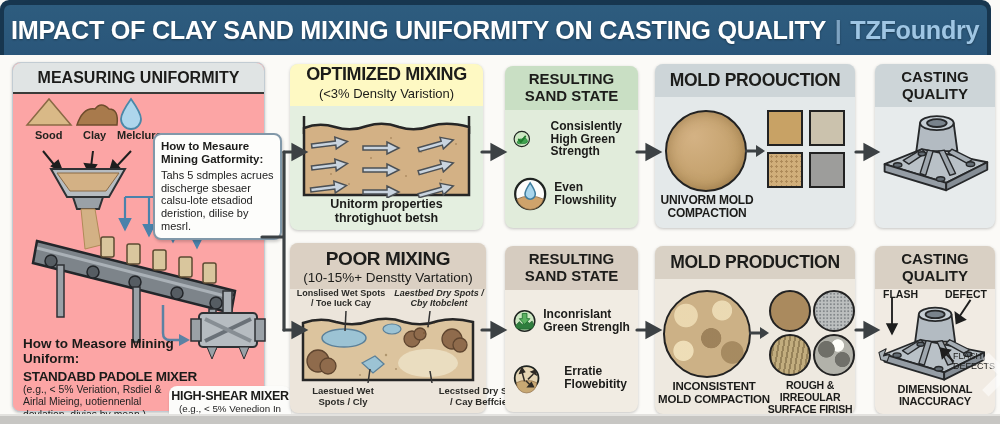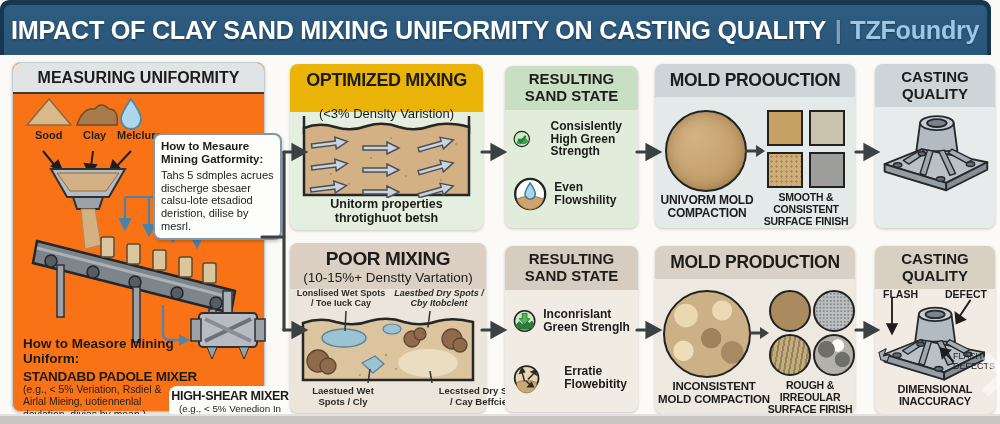--- a/index.html
+++ b/index.html
@@ -14,40 +14,40 @@
        text-shadow:0 1px 2px rgba(0,0,0,.35);transform:scaleX(.97);}
   .header .sep{color:#7ea3c2;font-weight:bold;padding:0 9px;}
   .header .brand{color:#9fc6e4;}
   .footer-strip{position:absolute;left:0;bottom:0;width:1000px;height:8px;background:#c7c6c3;border-top:2px solid #e3e2df;}
   
   .p{position:absolute;border-radius:8px;box-shadow:0 1px 3px rgba(40,40,40,.25);box-sizing:border-box;}
   .phead{border-radius:8px 8px 0 0;text-align:center;font-weight:bold;color:#1c1c1a;}
   .abs{position:absolute;box-sizing:border-box;}
   svg{display:block;}
   
-  .mu{left:12px;top:62px;width:253px;height:350px;background:#f97316;border:1px solid #c2ccd3;}
+  .mu{left:12px;top:62px;width:253px;height:350px;background:#fca5a5;border:1px solid #c2ccd3;}
   .mu .phead{height:29px;line-height:29px;font-size:16px;background:#e0e4e4;border-bottom:2.5px solid #3a3a38;border-radius:8px 8px 0 0;}
   .mu-art{position:absolute;left:0;top:30px;width:253px;height:320px;}
   .ing-label{position:absolute;font-size:11px;font-weight:bold;color:#23231f;}
   .callout{position:absolute;left:140px;top:70px;width:113px;background:#fdfdfb;border:2px solid #8198a9;
        border-radius:8px;padding:5px 6px;box-shadow:1px 2px 3px rgba(0,0,0,.18);}
   .callout .h{font-size:11.5px;font-weight:bold;line-height:1.12;}
   .callout .b{font-size:11px;line-height:1.16;margin-top:3px;color:#222;}
   .paddle-head{position:absolute;left:10px;top:273px;width:160px;font-size:13.5px;font-weight:bold;line-height:1.12;}
   .paddle-name{position:absolute;left:10px;top:306px;width:180px;font-size:13.5px;font-weight:bold;letter-spacing:-.3px;}
   .paddle-det{position:absolute;left:10px;top:321px;width:152px;font-size:10.4px;line-height:1.18;color:#222;}
   .shear-box{position:absolute;left:156px;top:323px;width:118px;background:#fcfcfa;border-radius:8px;
        padding:3px 2px;text-align:center;box-shadow:0 1px 2px rgba(0,0,0,.15);}
   .shear-name{font-size:12.5px;font-weight:bold;letter-spacing:-.3px;}
   .shear-det{font-size:9.8px;line-height:1.15;color:#222;}
   
   .opt{left:290px;top:64px;width:193px;height:166px;background:#e4efe0;}
-  .opt .phead{background:#eab308;padding-top:6px;height:42px;}
+  .opt .phead{background:#fef9c3;height:42px;}
   .opt .t1{font-size:18px;letter-spacing:-.4px;}
-  .opt .t2{font-size:13px;font-weight:normal;margin-top:15px;}
+  .opt .t2{font-size:13px;font-weight:normal;margin-top:1px;}
   .opt-cap{position:absolute;left:0;bottom:5px;width:100%;text-align:center;font-size:12.5px;font-weight:bold;line-height:1.12;}
   .poor{left:290px;top:243px;width:196px;height:170px;background:#ece5db;}
   .poor .phead{background:#dbd0c3;padding-top:5px;height:41px;}
   .poor .t1{font-size:19px;letter-spacing:-.4px;}
   .poor .t2{font-size:13.5px;font-weight:normal;}
   .poor-lab{position:absolute;font-size:9px;font-weight:bold;line-height:1.12;text-align:center;color:#2b2b28;}
   
   .ss .phead{padding-top:5px;height:39px;font-size:15px;line-height:1.12;}
   .ssg{left:505px;top:66px;width:133px;height:162px;background:#e1ecdb;}
   .ssg .phead{background:#c9dfc4;}
@@ -335,21 +335,20 @@
   <div class="big-circ circ-good" style="left:10px;top:46px;width:78px;height:78px;"></div>
   <svg class="abs" style="left:90px;top:80px;" width="20" height="14" viewBox="0 0 20 14">
     <line x1="0" y1="7" x2="12" y2="7" stroke="#3c4144" stroke-width="3"></line>
       <polygon points="11,1 11,13 20,7" fill="#3c4144"></polygon>
   </svg>
   <div class="sw" style="left:112px;top:46px;width:36px;height:36px;background:#c8a265;"></div>
   <div class="sw" style="left:154px;top:46px;width:36px;height:36px;background:#cbc2ad;"></div>
   <div class="sw" style="left:112px;top:88px;width:36px;height:36px;background:radial-gradient(rgba(120,85,40,.4) 1px,transparent 1.3px) 0 0/5px 5px,#d0ae7a;"></div>
   <div class="sw" style="left:154px;top:88px;width:36px;height:36px;background:#9d9d9b;"></div>
   <div class="mold-cap" style="left:0;top:130px;width:104px;font-size:12px;">UNIVORM MOLD COMPACTION</div>
-  <div class="mold-cap" style="left:108px;top:128px;width:86px;font-size:10.5px;">SMOOTH &amp; CONSISTENT SURFACE FINISH</div>
 </div>
 
 <div class="p mp mb">
   <div class="phead">MOLD PRODUCTION</div>
   <div class="big-circ circ-bad" style="left:8px;top:44px;width:84px;height:84px;"></div>
   <svg class="abs" style="left:94px;top:80px;" width="20" height="14" viewBox="0 0 20 14">
     <line x1="0" y1="7" x2="12" y2="7" stroke="#3c4144" stroke-width="3"></line>
       <polygon points="11,1 11,13 20,7" fill="#3c4144"></polygon>
   </svg>
   <div class="big-circ" style="left:114px;top:44px;width:38px;height:38px;border-width:2px;background:#aa8a5e;"></div>

